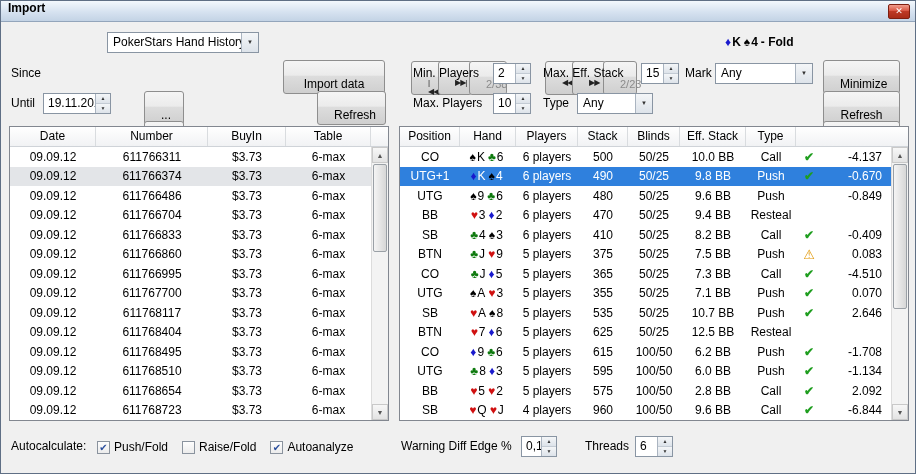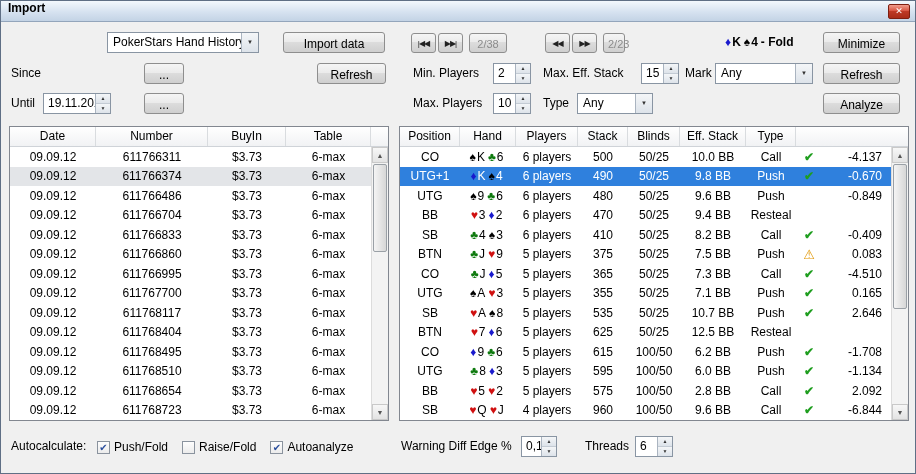--- a/index.html
+++ b/index.html
@@ -19,21 +19,21 @@
     position:absolute;top:3px;right:5px;width:22px;height:15px;
     background:linear-gradient(#f09c8c,#d85542 45%,#bf3a26 46%,#a92c18);
     border:1px solid #7d1e10;border-radius:2px;color:#fff;
     font-size:9px;line-height:13px;text-align:center;cursor:default;
   }
   .content{position:absolute;top:21px;left:0;right:0;bottom:0;}
   .lbl{position:absolute;height:21px;line-height:21px;white-space:nowrap;}
   .btn{
     position:absolute;height:21px;border:1px solid #8e8e8e;border-radius:3px;
     background:linear-gradient(#f5f5f5,#ebebeb 45%,#dddddd 46%,#cfcfcf);
-    font-family:inherit;font-size:12px;text-align:center;padding:4px;cursor:default;
+    font-family:inherit;font-size:12px;text-align:center;padding:16px;cursor:default;margin-top:28px;
   }
   .btn.nav{height:20px;font-size:8px;letter-spacing:-1px;color:#222;}
   .btn.counter{height:20px;color:#8b8b8b;font-size:11px;}
   .combo{position:absolute;height:21px;border:1px solid #8995a3;background:#fff;display:flex;}
   .combo .cval{flex:1;padding:2px 5px;line-height:15px;white-space:nowrap;overflow:hidden;}
   .combo .carrow{width:17px;border-left:1px solid #aab4c0;background:linear-gradient(#f4f6f8,#dde3ea);
     font-size:6px;line-height:19px;text-align:center;color:#333;}
   .spin{position:absolute;height:21px;border:1px solid #8995a3;background:#fff;display:flex;}
   .spin .val{flex:1;padding:2px 4px;line-height:15px;white-space:nowrap;overflow:hidden;}
   .spin .arrows{width:15px;display:flex;flex-direction:column;border-left:1px solid #aab4c0;}
@@ -400,21 +400,21 @@
               <span class="suit" style="color: rgb(208, 16, 16);">♥</span>
               <span class="rank">3</span>
             </div>
             <div class="cell hc2">5 players</div>
             <div class="cell hc3">355</div>
             <div class="cell hc4">50/25</div>
             <div class="cell hc5">7.1 BB</div>
             <div class="cell hc6">Push</div>
             <div class="cell hc7 ev">
               <span class="evicon check">✔</span>
-              <span class="evval">0.165</span>
+              <span class="evval">0.070</span>
             </div>
           </div>
           <div class="trow">
             <div class="cell hc0">SB</div>
             <div class="cell hc1 hand">
               <span class="suit" style="color: rgb(208, 16, 16);">♥</span>
               <span class="rank">A</span>
               <span class="suit" style="color: rgb(0, 0, 0);">♠</span>
               <span class="rank">8</span>
             </div>

